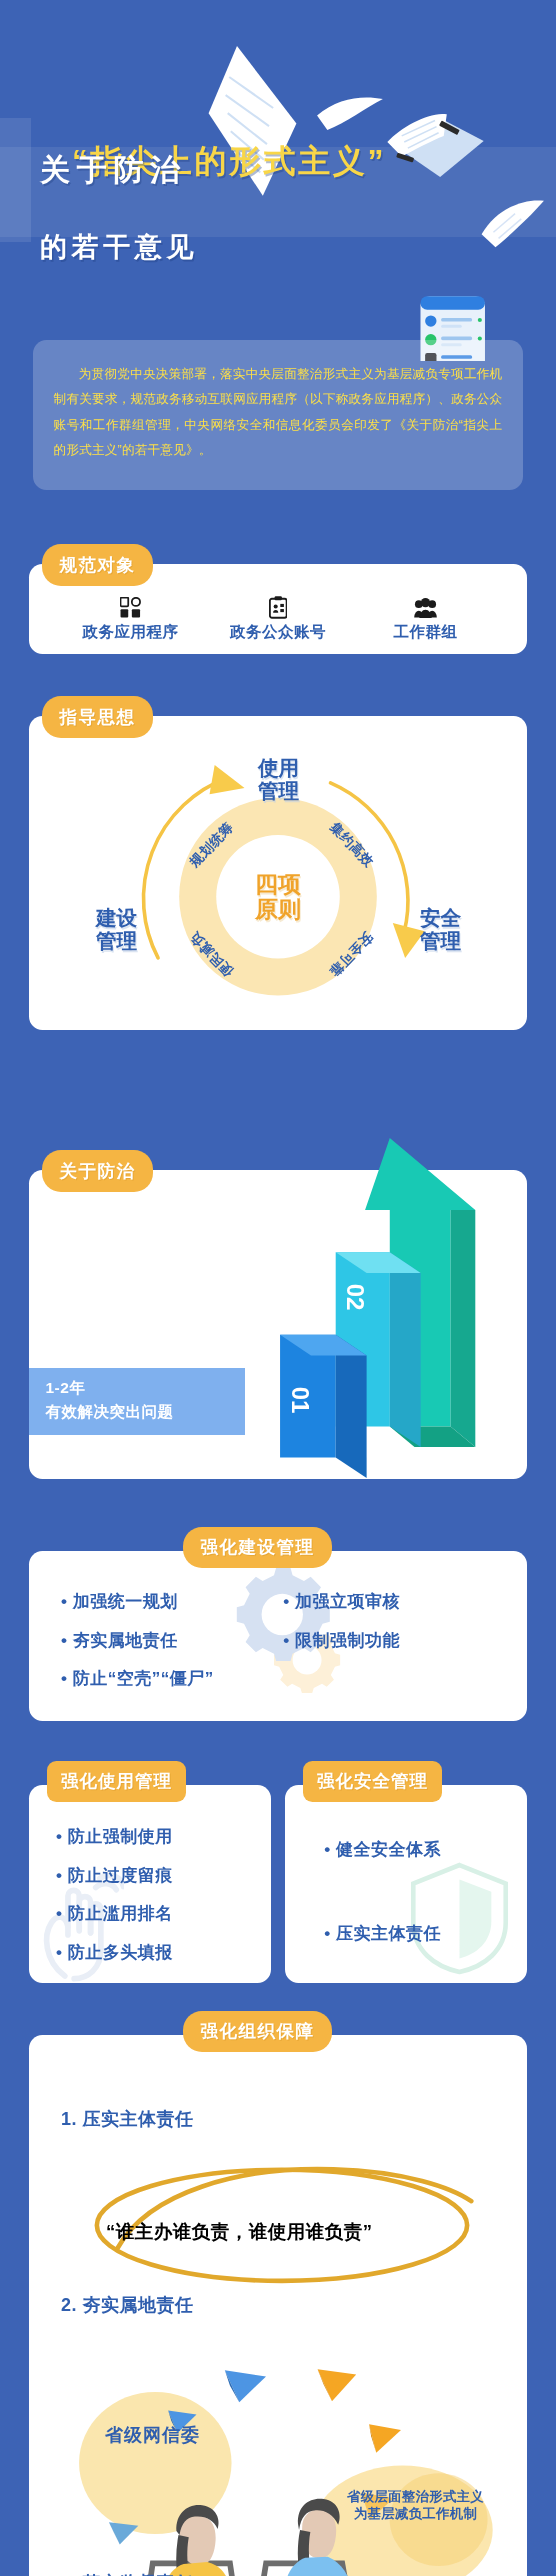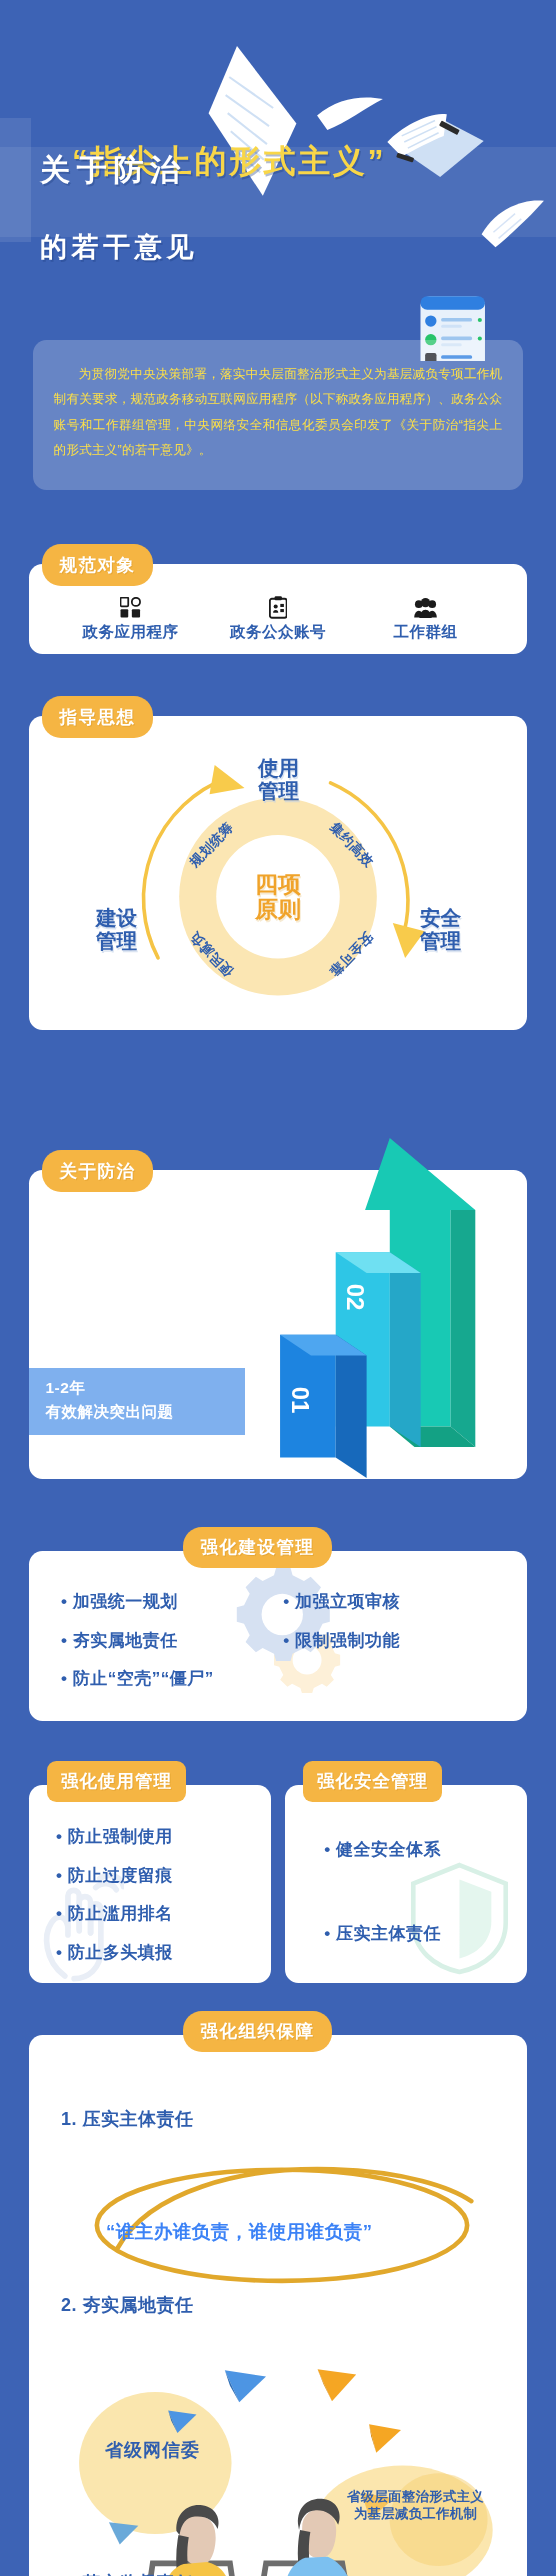--- a/index.html
+++ b/index.html
@@ -220,29 +220,29 @@
   .org-h {
     position: absolute;
     color: #2f5eae; font-size: 18px; font-weight: bold; letter-spacing: 0.5px;
     z-index: 8; white-space: nowrap;
   }
   #org-h1 { left: 32px; top: 72px; }
   #org-h2 { left: 32px; top: 258px; }
   #org-h3 { left: 32px; top: 536px; }
   .org-quote {
     position: absolute; left: 77px; top: 184px;
-    color: #3b82f6; font-size: 18.5px; font-weight: bold; letter-spacing: 0.5px;
+    color: #000000; font-size: 18.5px; font-weight: bold; letter-spacing: 0.5px;
     z-index: 9; white-space: nowrap;
   }
   .bubble-label {
     position: absolute; z-index: 9;
     color: #2f5eae; font-weight: bold; text-align: center; line-height: 1.28;
     white-space: pre-line;
   }
-  #bub-prov { left: 46px; top: 404px; width: 155px; font-size: 18px; letter-spacing: 1px; }
+  #bub-prov { left: 46px; top: 389px; width: 155px; font-size: 18px; letter-spacing: 1px; }
   #bub-mech { left: 291px; top: 453px; width: 191px; font-size: 13.4px; letter-spacing: 0.3px; }
 </style>
 </head>
 <body>
 
 <div class="page">
 
   <div class="hero">
     <div class="hero-band-a"></div>
     <div class="hero-band-b"></div>

